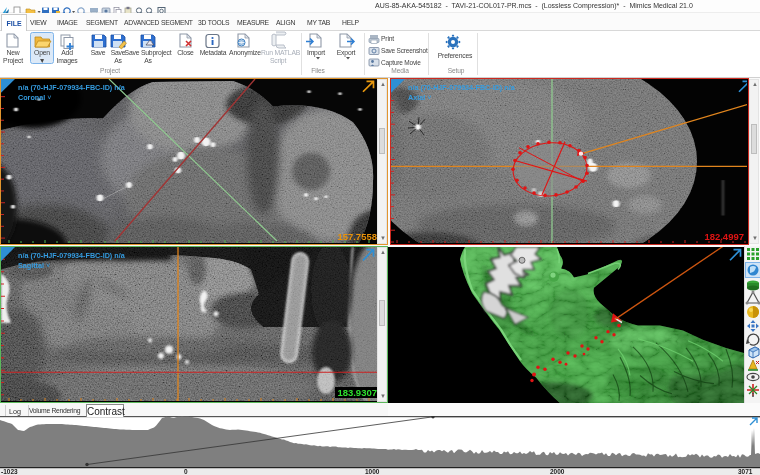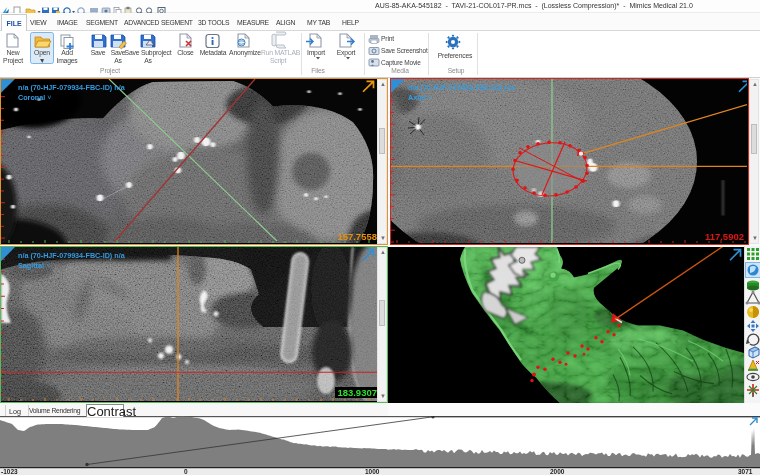--- a/index.html
+++ b/index.html
@@ -336,21 +336,21 @@
 <circle cx="190" cy="76" r="2.2" fill="#fff" opacity="0.9"></circle>
 
 <g stroke="#cc2222" stroke-width="1">
           <path d="M0 10 h4 M0 22 h3 M0 34 h3 M0 46 h4 M0 58 h3 M0 70 h3 M0 82 h4 M0 94 h3 M0 106 h3 M0 118 h4 M0 130 h3 M0 142 h3 M0 154 h4 M0 166 h3"></path>
 <path d="M6 167 v-3 M18 167 v-2 M30 167 v-2 M42 167 v-3 M54 167 v-2 M66 167 v-2 M78 167 v-3 M90 167 v-2 M102 167 v-2 M114 167 v-3 M126 167 v-2 M138 167 v-2 M150 167 v-3 M162 167 v-2 M174 167 v-2 M186 167 v-3 M198 167 v-2 M210 167 v-2 M222 167 v-3 M234 167 v-2 M246 167 v-2 M258 167 v-3 M270 167 v-2 M282 167 v-2 M294 167 v-3 M306 167 v-2 M318 167 v-2 M330 167 v-3 M342 167 v-2 M354 167 v-2"></path>
         </g>
 <path d="M0 0 L14 0 L0 14 Z" fill="#2e8fd4"></path>
 <path d="M348 13 l10 -10 m0.5 6.5 v-7 h-7" stroke="#2e8fd4" stroke-width="1.7" fill="none"></path>
 </svg>
 <div class="vhdr" style="left:17px;top:4px">n/a (70-HJF-079934-FBC-ID) n/a<br>Axial <span style="font-weight:normal">˅</span></div>
-<div class="abs" style="right:4px;bottom:2px;color:#e01414;font-size:9.5px;font-weight:bold">117.5902</div>
+<div class="abs" style="right:4px;bottom:2px;color:#e01414;font-size:9.5px;font-weight:bold">182.4997</div>
 </div>
 <div class="sb" style="left:749px;top:79px;height:165px">
 <div class="arr" style="top:0">▲</div>
       <div class="arr" style="bottom:0">▼</div>
 <div class="sbth" style="top:44px;height:30px"></div>
 </div>
 
 <div class="abs" style="left:0;top:246px;width:388px;height:157px;border:1.5px solid #5cb85c;background:#000">
 <svg class="abs" style="left:0;top:0" width="385" height="154" viewBox="0 0 385 150" preserveAspectRatio="none">
 <rect width="385" height="150" fill="#040404"></rect>
@@ -604,14 +604,14 @@
 <g font-size="6.5" fill="#222" font-family="Liberation Sans" font-weight="bold">
 <text x="1" y="57.5">-1023</text>
         <text x="184" y="57.5">0</text>
         <text x="365" y="57.5">1000</text>
         <text x="550" y="57.5">2000</text>
         <text x="738" y="57.5">3071</text>
 </g>
 <path d="M750 9 l7 -7 m0 5 v-5 h-5" stroke="#2e8fd4" stroke-width="1.4" fill="none"></path>
 </svg>
 
-<div class="abs" style="left:86px;top:404px;width:38px;height:13px;background:#fff;border:1px solid #8a8a8a;border-bottom:none;font-size:13px;color:#222;text-align:center;line-height:13px">Contrast</div>
+<div class="abs" style="left:86px;top:404px;width:38px;height:13px;background:#fff;border:1px solid #8a8a8a;border-bottom:none;font-size:10px;color:#222;text-align:center;line-height:13px">Contrast</div>
 </div>
 
 </body></html>

